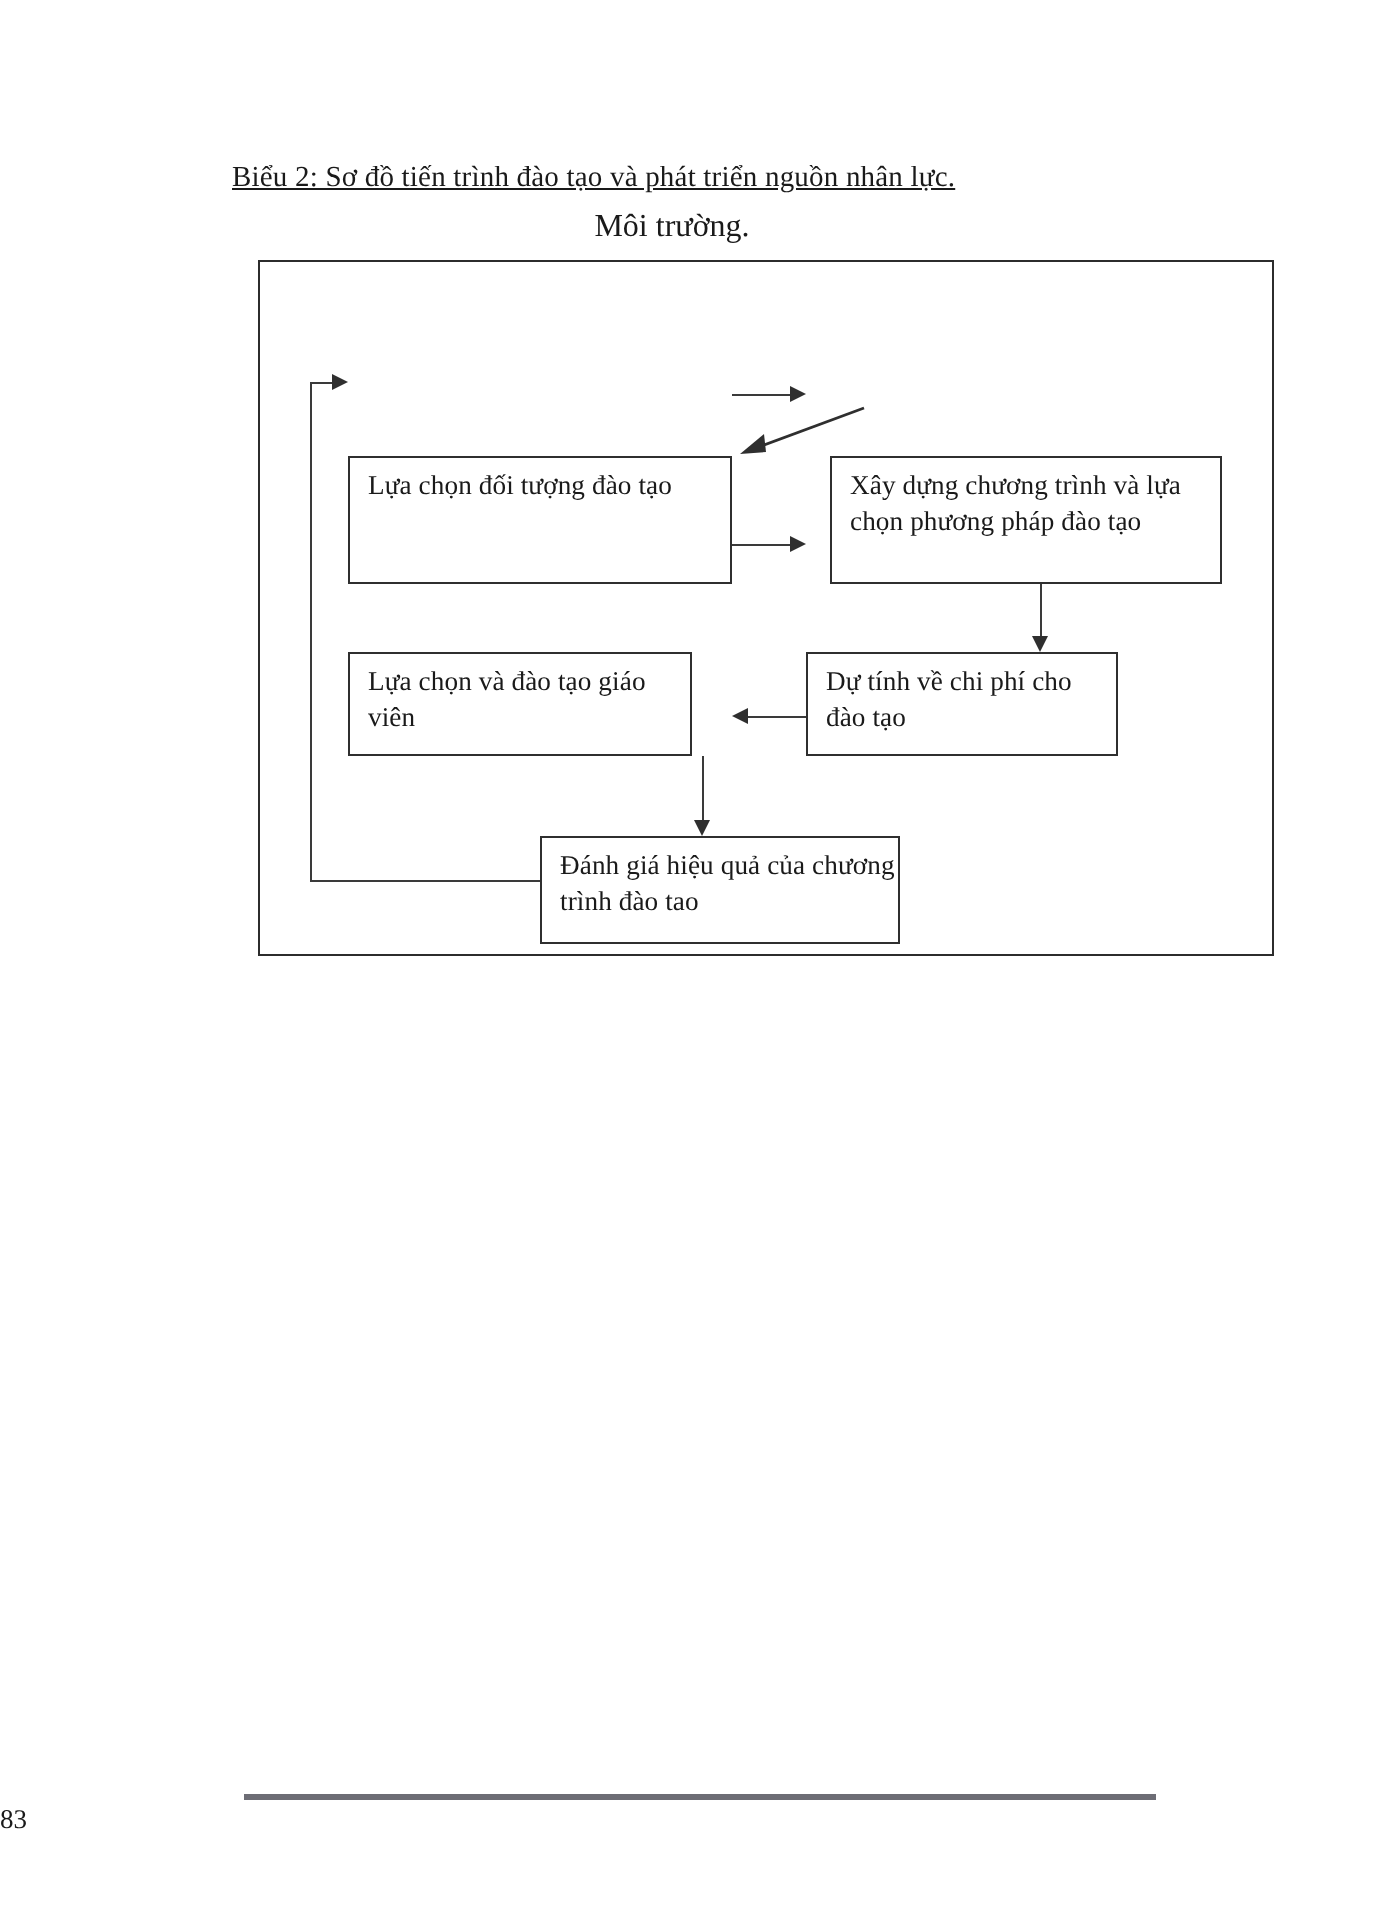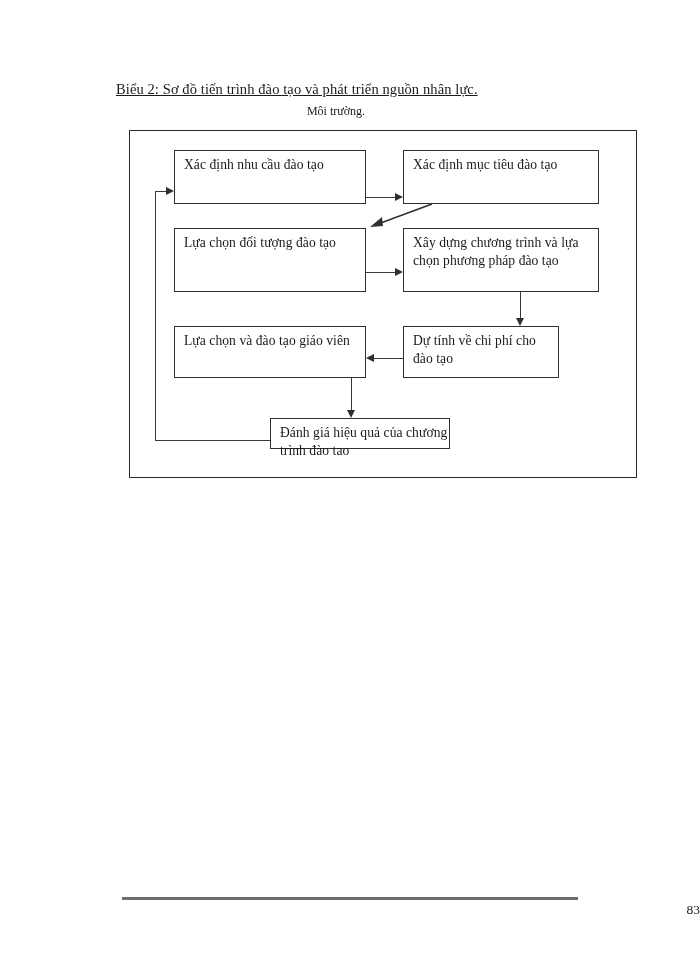--- a/index.html
+++ b/index.html
@@ -33,21 +33,21 @@
     line-height: 1.25;
     letter-spacing: 0.1px;
     white-space: nowrap;
     text-decoration: underline;
   }
   .caption-line2 {
     position: absolute;
     left: 116px;
     top: 104px;
     width: 440px;
-    font-size: 12px;
+    font-size: 16px;
     line-height: 1.25;
     text-align: center;
   }
 
   
   .outer-frame {
     position: absolute;
     left: 129px;
     top: 130px;
     width: 508px;
@@ -65,24 +65,24 @@
     background: #ffffff;
     font-size: 13.6px;
     line-height: 1.32;
     padding: 5px 0 0 9px;
     letter-spacing: 0.05px;
   }
 
   #node-need      { left: 174px; top: 150px; width: 192px; height: 54px; }
   #node-goal      { left: 403px; top: 150px; width: 196px; height: 54px; }
   #node-audience  { left: 174px; top: 228px; width: 192px; height: 64px; font-family: Liberation Serif, serif; }
-  #node-program   { left: 403px; top: 228px; width: 196px; height: 64px; }
-  #node-teacher   { left: 174px; top: 326px; width: 192px; height: 52px; }
+  #node-program   { left: 415px; top: 228px; width: 196px; height: 64px; }
+  #node-teacher   { left: 174px; top: 326px; width: 172px; height: 52px; }
   #node-cost      { left: 403px; top: 326px; width: 156px; height: 52px; }
-  #node-evaluate  { left: 270px; top: 418px; width: 180px; height: 31px; }
+  #node-evaluate  { left: 270px; top: 418px; width: 180px; height: 54px; }
 
   
   .line-h {
     position: absolute;
     height: 0;
     border-top: 1.3px solid #3a3a3a;
   }
   .line-v {
     position: absolute;
     width: 0;
@@ -127,37 +127,35 @@
     top: 897px;
     width: 456px;
     height: 3px;
     background: #6d6d75;
   }
   .footer-page {
     position: absolute;
     left: 0;
     top: 902px;
     width: 700px;
-    text-align: right;
+    text-align: left;
     font-size: 13.5px;
   }
 </style>
 </head>
 <body>
 
 <div class="page">
 
   <div class="caption-line1">Biểu 2: Sơ đồ tiến trình đào tạo và phát triển nguồn nhân lực.</div>
   <div class="caption-line2">Môi trường.</div>
 
   <div class="outer-frame"></div>
 
-  <div class="node" id="node-need">Xác định nhu cầu đào tạo</div>
 
-  <div class="node" id="node-goal">Xác định mục tiêu  đào tạo</div>
 
   <div class="node" id="node-audience">Lựa chọn đối tượng đào tạo</div>
 
   <div class="node" id="node-program">Xây dựng chương trình và lựa  chọn phương pháp đào tạo</div>
 
   <div class="node" id="node-teacher">Lựa chọn và đào tạo giáo viên</div>
 
   <div class="node" id="node-cost">Dự tính về chi phí cho đào tạo</div>
 
   <div class="node" id="node-evaluate">Đánh giá hiệu quả của chương trình đào tao</div>

